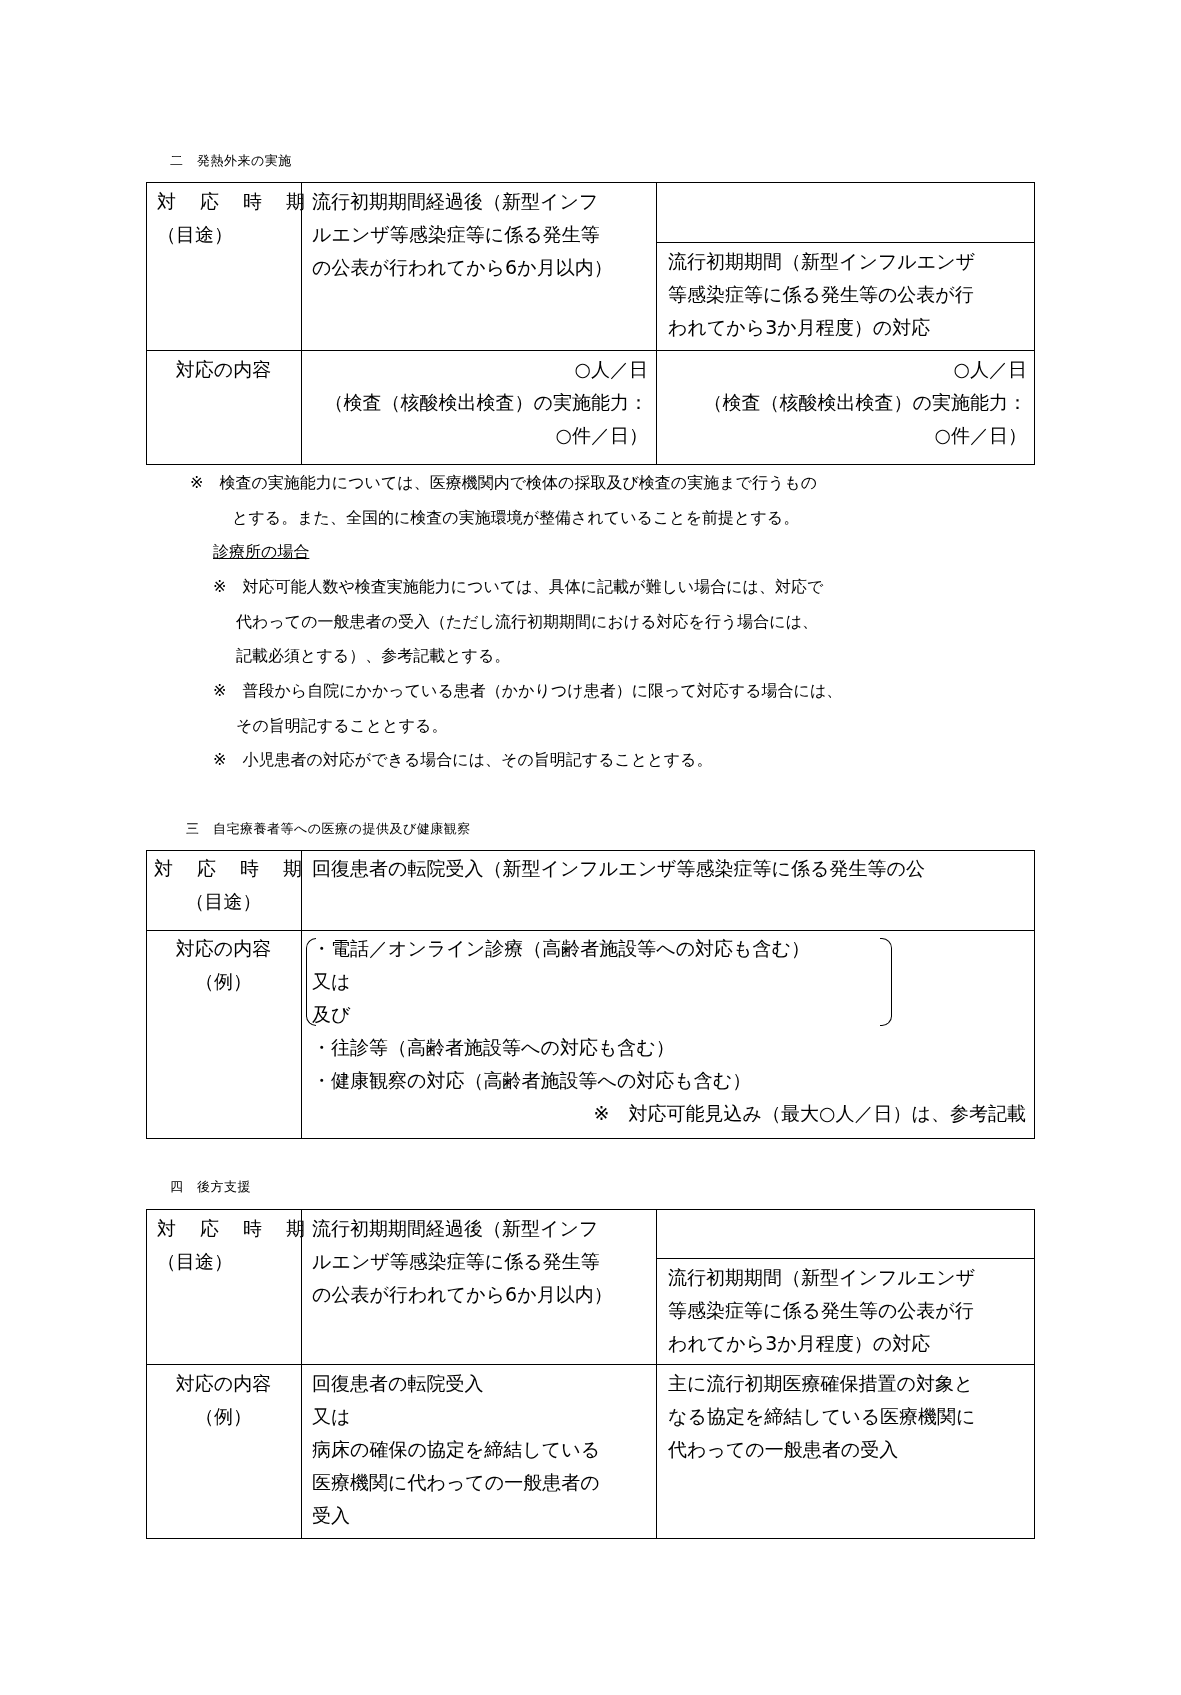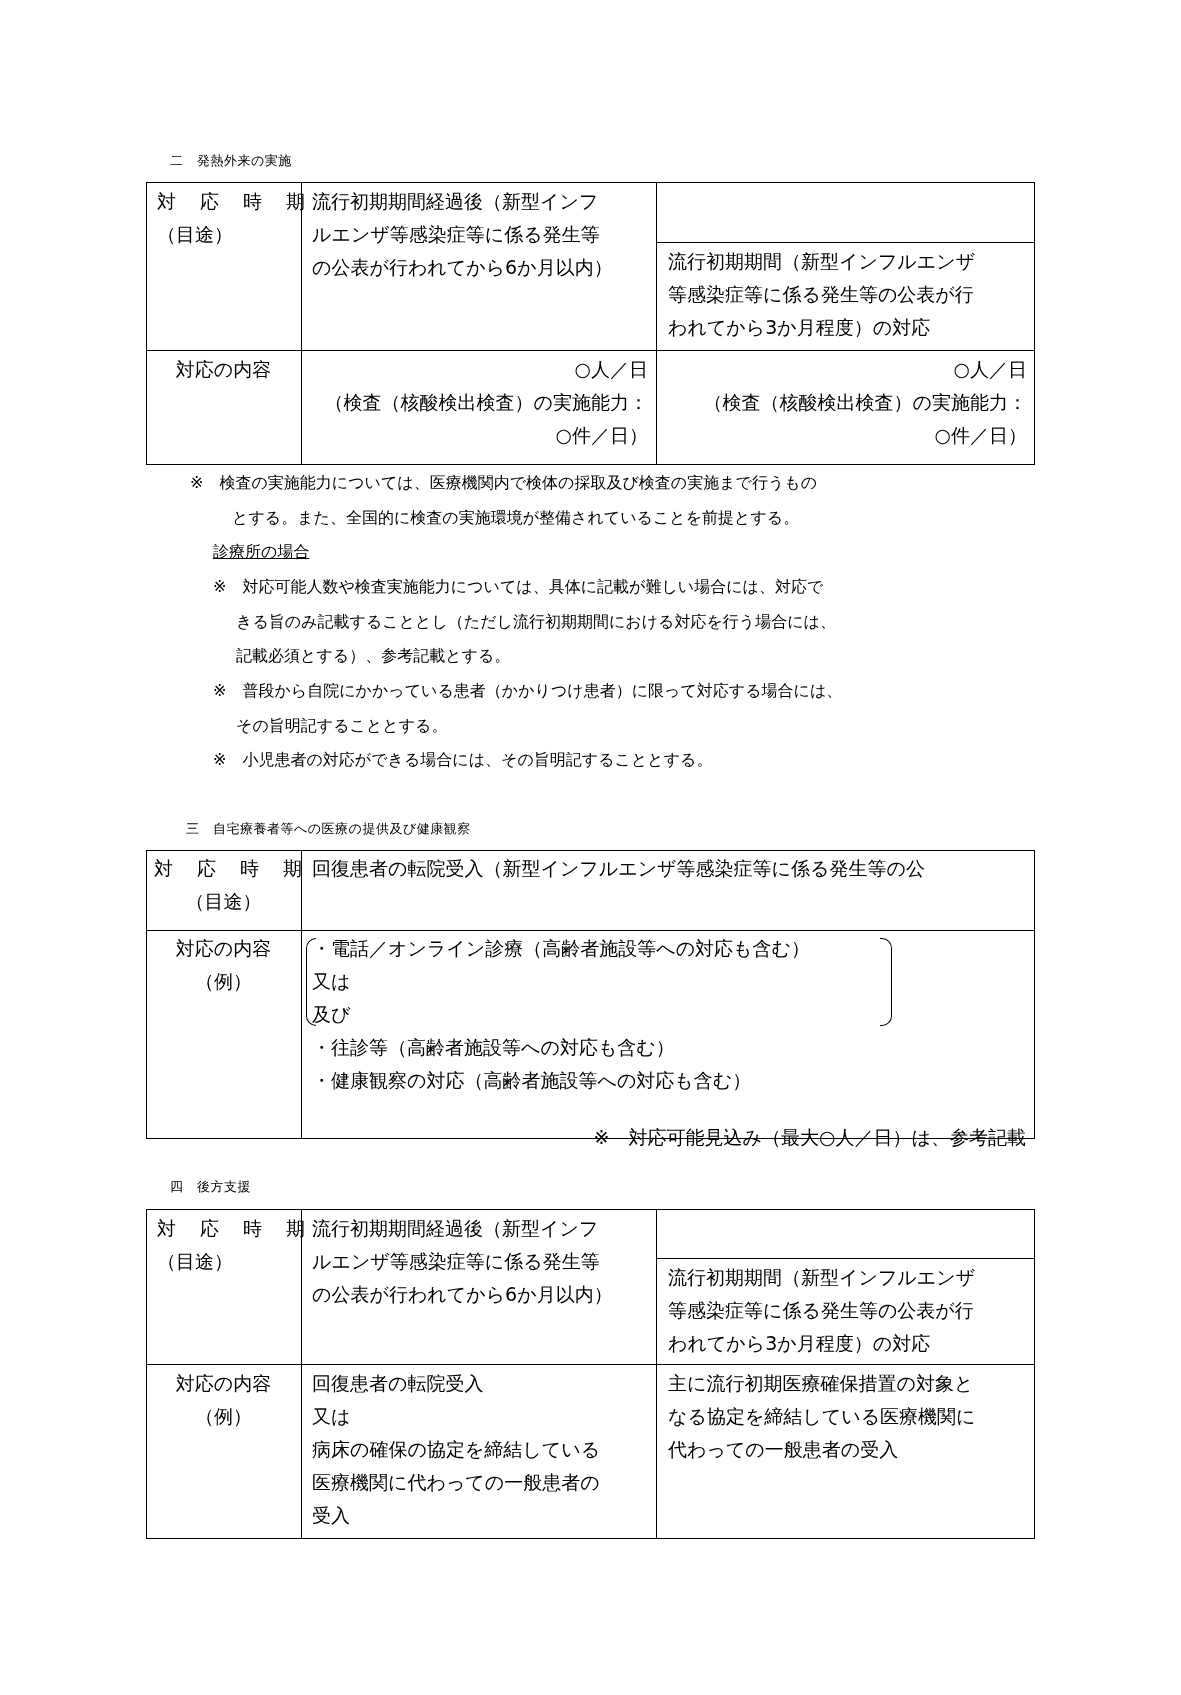--- a/index.html
+++ b/index.html
@@ -69,21 +69,21 @@
 </div>
 
 <div>
   <div class="note" style="left:190px; top:466px;">
     <span class="line">※　検査の実施能力については、医療機関内で検体の採取及び検査の実施まで行うもの</span>
     <span class="line" style="padding-left:42px;">とする。また、全国的に検査の実施環境が整備されていることを前提とする。</span>
   </div>
   <div class="note u" style="left:213px; top:535px;">診療所の場合</div>
   <div class="note" style="left:213px; top:570px;">
     <span class="line">※　対応可能人数や検査実施能力については、具体に記載が難しい場合には、対応で</span>
-    <span class="line" style="padding-left:23px;">きる旨のみ記載することとし（ただし流行初期期間における対応を行う場合には、</span>
+    <span class="line" style="padding-left:23px;">代わっての一般患者の受入（ただし流行初期期間における対応を行う場合には、</span>
     <span class="line" style="padding-left:23px;">記載必須とする）、参考記載とする。</span>
   </div>
   <div class="note" style="left:213px; top:674px;">
     <span class="line">※　普段から自院にかかっている患者（かかりつけ患者）に限って対応する場合には、</span>
     <span class="line" style="padding-left:23px;">その旨明記することとする。</span>
   </div>
   <div class="note" style="left:213px; top:743px;">※　小児患者の対応ができる場合には、その旨明記することとする。</div>
 </div>
 
 <div class="abs heading" style="left:170px; top:820px;margin-left:16px;">三　自宅療養者等への医療の提供及び健康観察</div>
@@ -108,21 +108,21 @@
 
   <div class="bracket left" style="left:306px; top:938px; width:10px; height:88px;"></div>
   <div class="bracket right" style="left:880px; top:938px; width:12px; height:88px;"></div>
 
   <div class="cell-text" style="left:312px; top:932px; width:718px;">
     <span class="line">・電話／オンライン診療（高齢者施設等への対応も含む）</span>
     <span class="line">又は</span>
     <span class="line">及び</span>
     <span class="line">・往診等（高齢者施設等への対応も含む）</span>
     <span class="line">・健康観察の対応（高齢者施設等への対応も含む）</span>
-    <span class="line right" style="padding-right:4px;margin-top:24px;">※　対応可能見込み（最大○人／日）は、参考記載</span>
+    <span class="line right" style="padding-right:4px;">※　対応可能見込み（最大○人／日）は、参考記載</span>
   </div>
 </div>
 
 <div class="abs heading" style="left:170px; top:1178px;">四　後方支援</div>
 
 <div>
   <div class="tbl" style="left:146px; top:1209px; width:889px; height:330px;"></div>
   <div class="vl" style="left:301px; top:1209px; height:330px;"></div>
   <div class="vl" style="left:656px; top:1209px; height:330px;"></div>
   <div class="hl" style="left:656px; top:1258px; width:379px;"></div>

